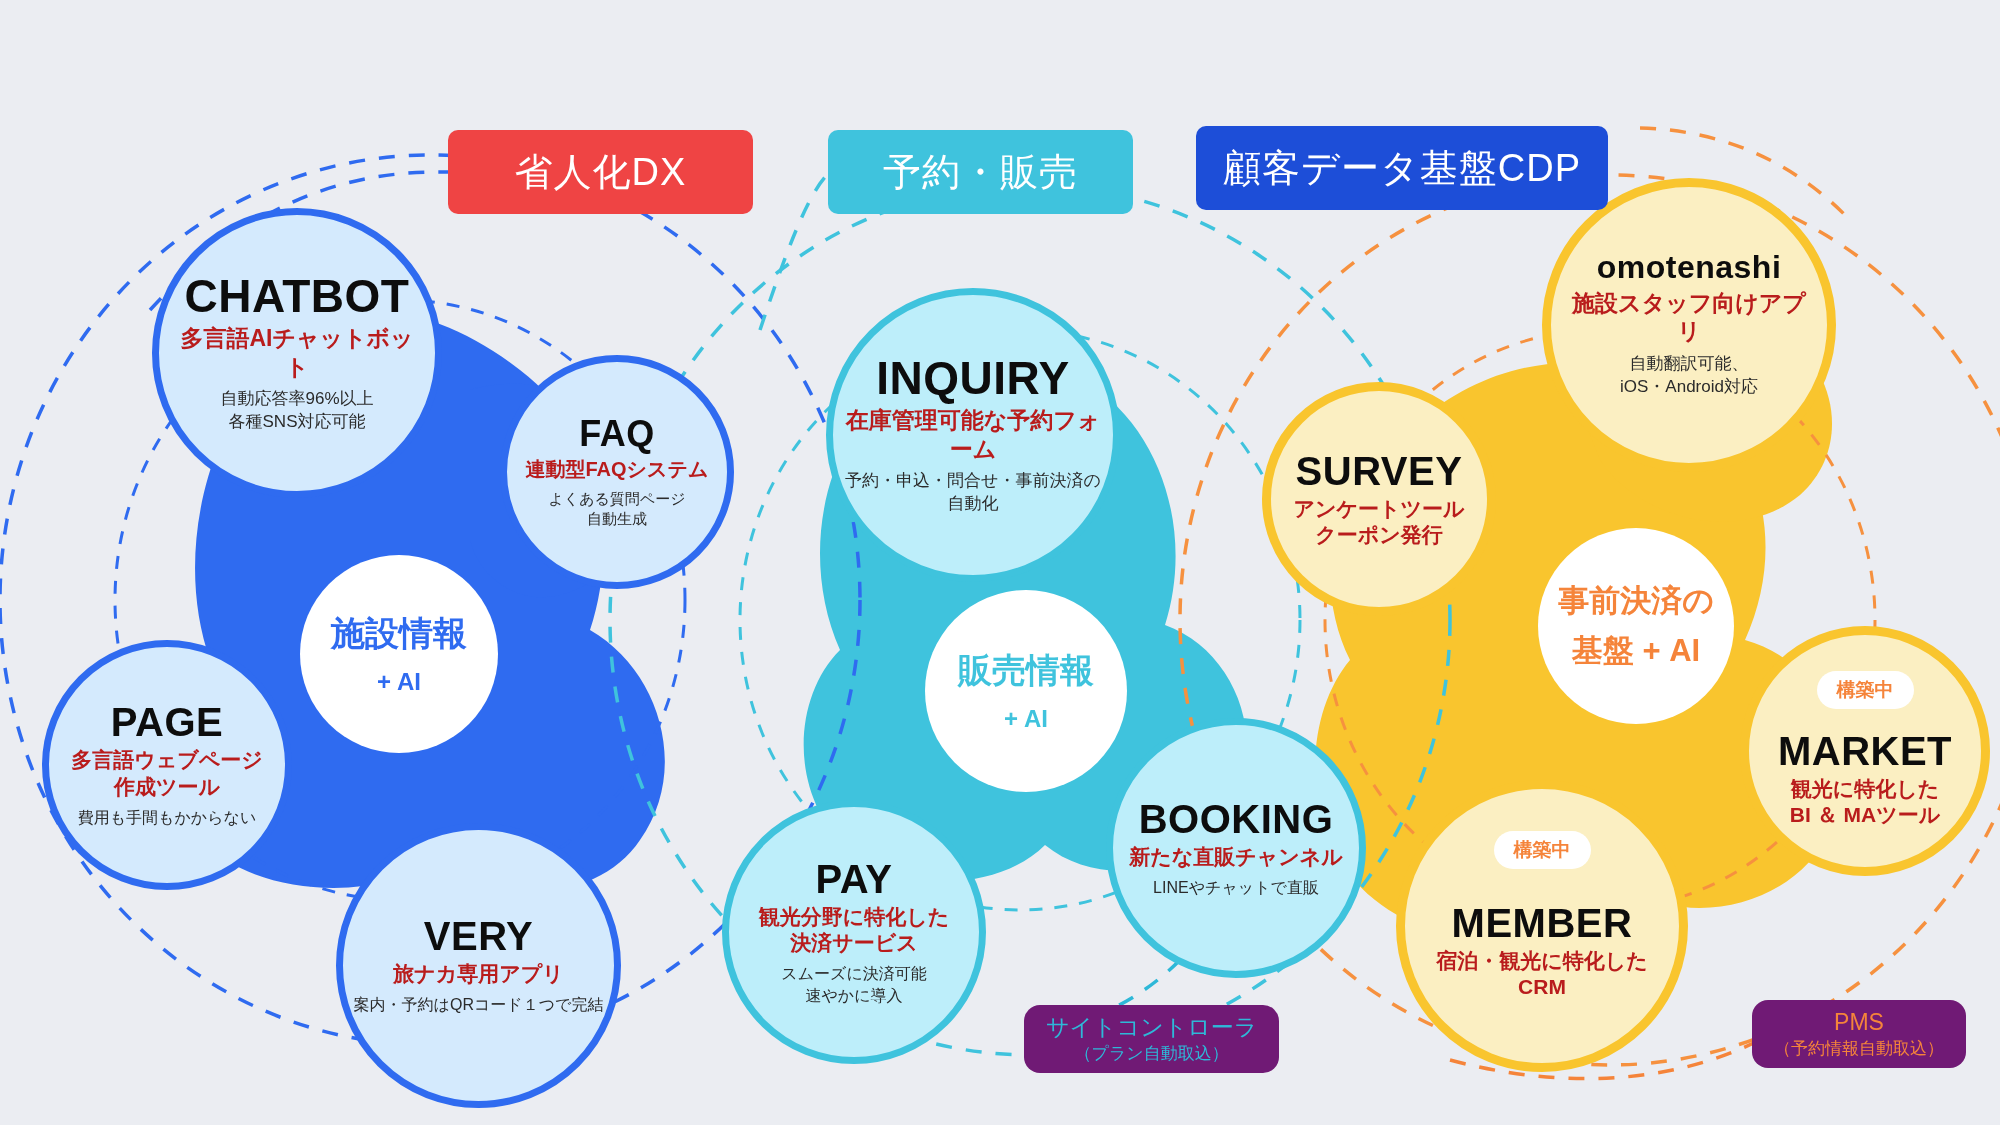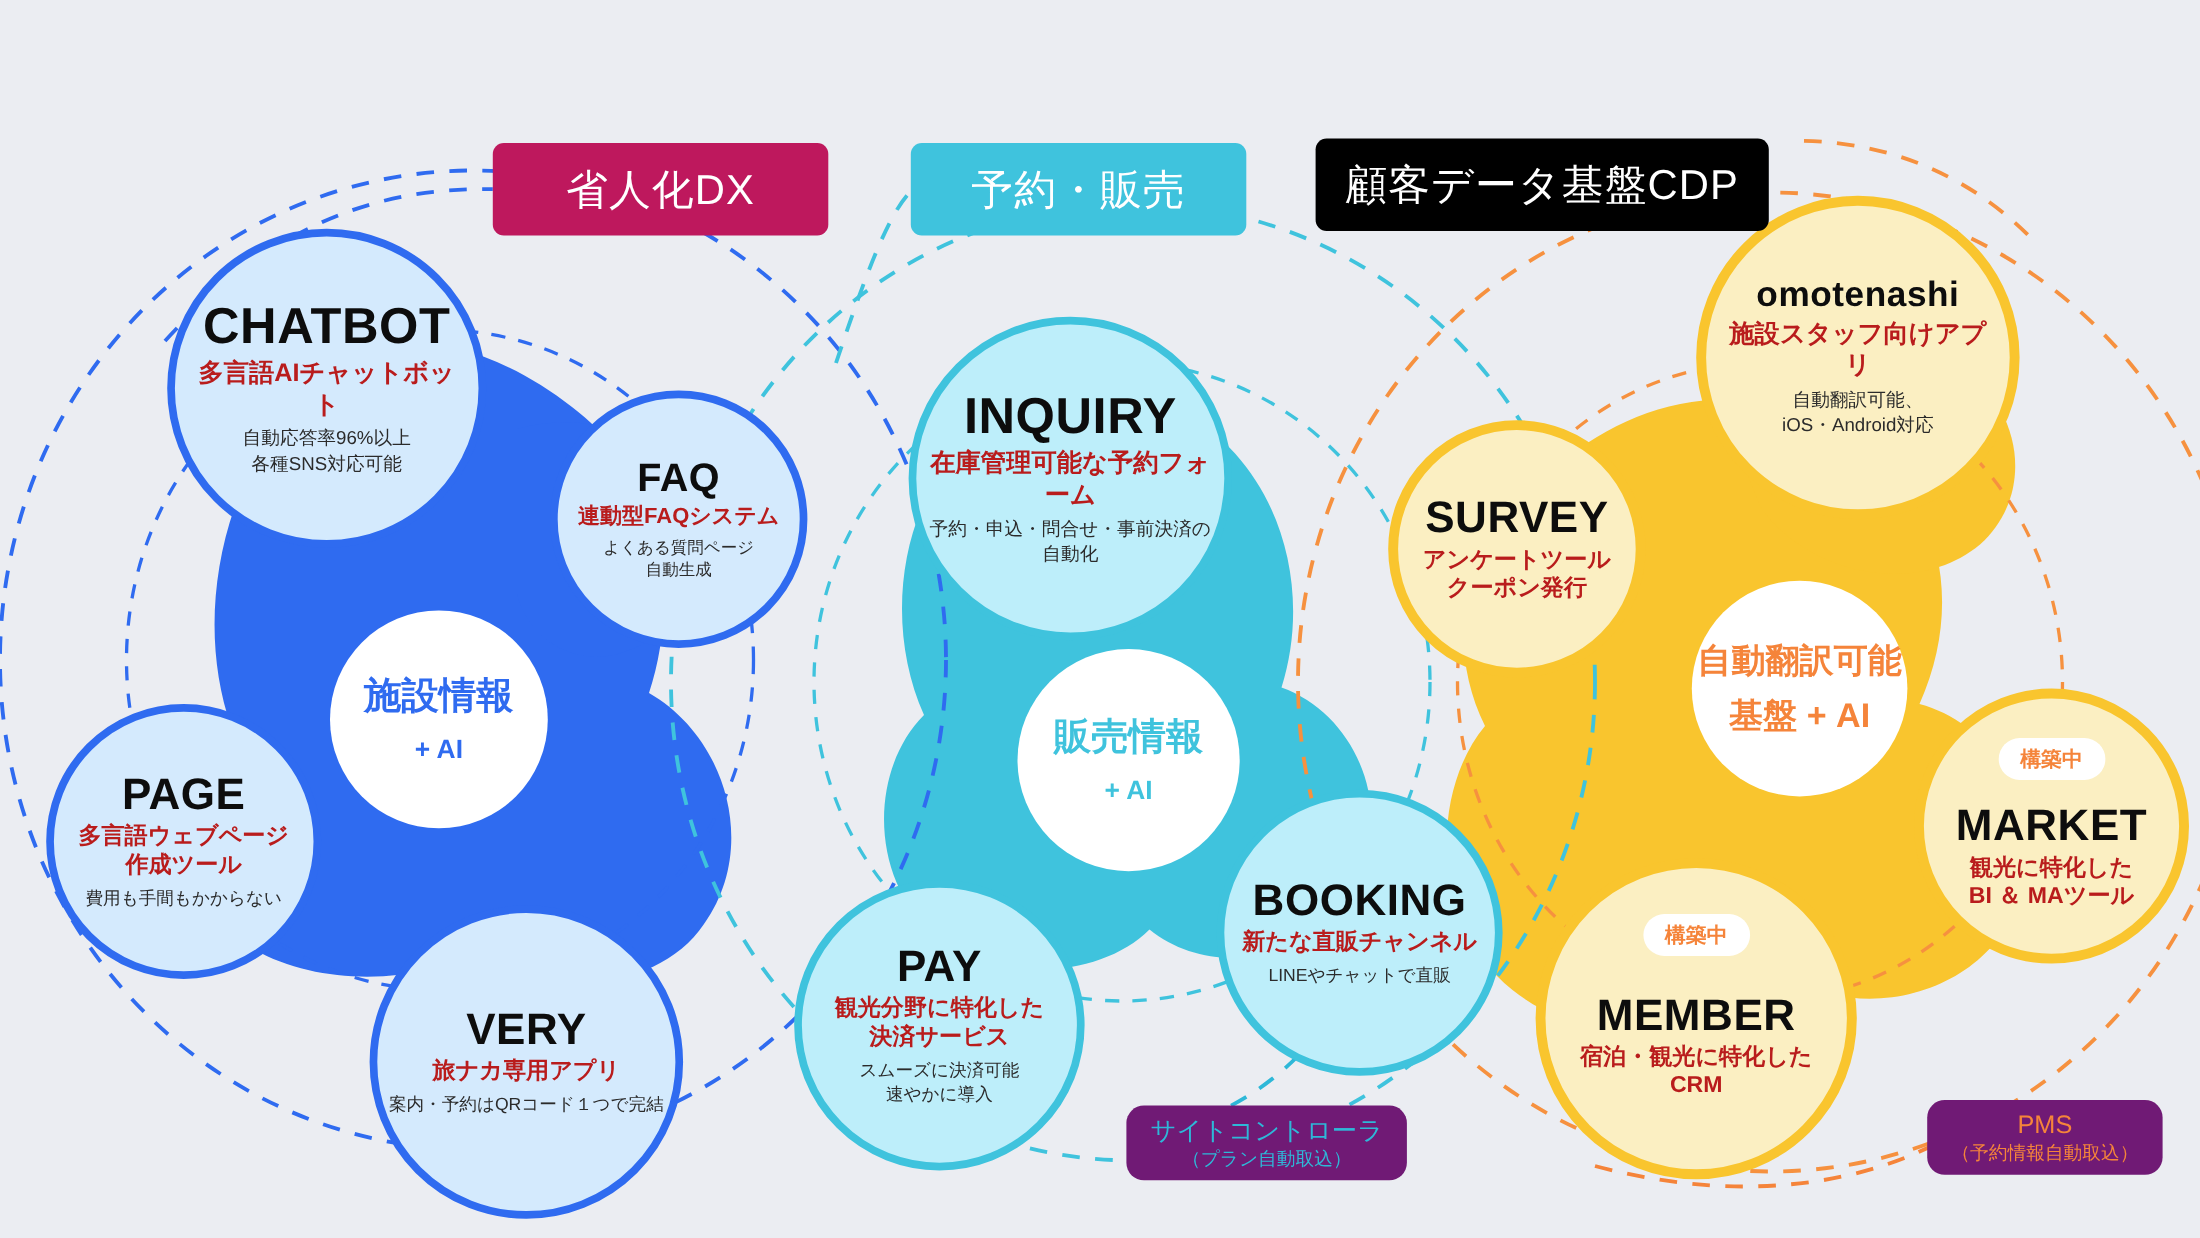--- a/index.html
+++ b/index.html
@@ -190,27 +190,27 @@
 
     <path fill="none" stroke="#3fc3dd" stroke-width="3.5" stroke-dasharray="16 14" d="M 760 330 C 790 240, 810 190, 830 172"></path>
 
     <path fill="none" stroke="#f6913f" stroke-width="3.5" stroke-dasharray="16 14" d="M 1640 128 C 1720 130, 1790 160, 1845 215"></path>
 
     <path fill="none" stroke="#2eb8d8" stroke-width="3.5" stroke-dasharray="16 14" d="M 1180 960 C 1140 1000, 1090 1025, 1035 1030"></path>
 
     <path fill="none" stroke="#f5843a" stroke-width="3.5" stroke-dasharray="16 14" d="M 1450 1060 C 1600 1100, 1720 1070, 1790 1022"></path>
   </svg>
 
-  <div class="cat-pill" style="left:448px; top:130px; width:305px; height:84px; background:#be185d;">
+  <div class="cat-pill" style="left:448px; top:130px; width:305px; height:84px; background:#ef4444;">
     <span>省人化DX</span>
   </div>
   <div class="cat-pill" style="left:828px; top:130px; width:305px; height:84px; background:#3fc3dd;">
     <span>予約・販売</span>
   </div>
-  <div class="cat-pill" style="left:1196px; top:126px; width:412px; height:84px; background:#000000;">
+  <div class="cat-pill" style="left:1196px; top:126px; width:412px; height:84px; background:#1d4ed8;">
     <span>顧客データ基盤CDP</span>
   </div>
 
   <div class="bubble thm-blue sz-lg" style="left:152px; top:208px; width:290px; height:290px;">
     <div class="b-title">CHATBOT</div>
     <div class="b-sub">多言語AIチャットボット</div>
     <div class="b-note">自動応答率96%以上</div>
     <div class="b-note" style="margin-top:0">各種SNS対応可能</div>
   </div>
 
@@ -286,21 +286,21 @@
   </div>
 
   <div class="bubble thm-yellow sz-md" style="left:1396px; top:780px; width:292px; height:292px;">
     <div class="status-badge" style="top:42px;">構築中</div>
     <div class="b-title" style="margin-top:50px">MEMBER</div>
     <div class="b-sub" style="white-space:pre-line">宿泊・観光に特化した
 CRM</div>
   </div>
 
   <div class="hub hub-orange" style="left:1538px; top:528px; width:196px; height:196px;">
-    <div class="h-l1" style="font-size:31px">自動翻訳可能</div>
+    <div class="h-l1" style="font-size:31px">事前決済の</div>
     <div class="h-l2" style="font-size:31px">基盤 + AI</div>
   </div>
 
   <div class="note-pill np-cyan" style="left:1024px; top:1005px;">
     <span class="np-main">サイトコントローラ</span>
     <span class="np-sub">（プラン自動取込）</span>
   </div>
 
   <div class="note-pill np-orange" style="left:1752px; top:1000px;">
     <span class="np-main">PMS</span>

